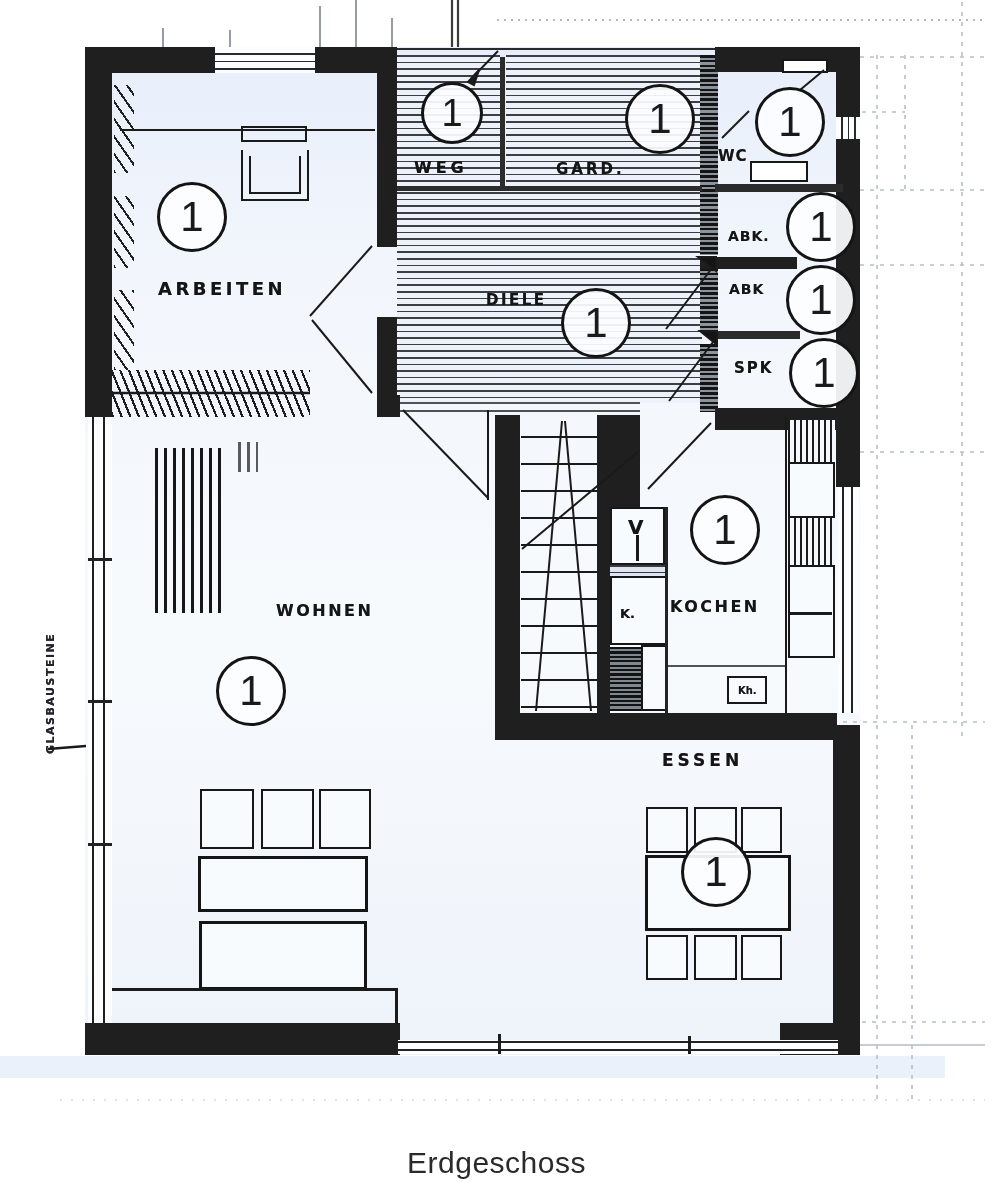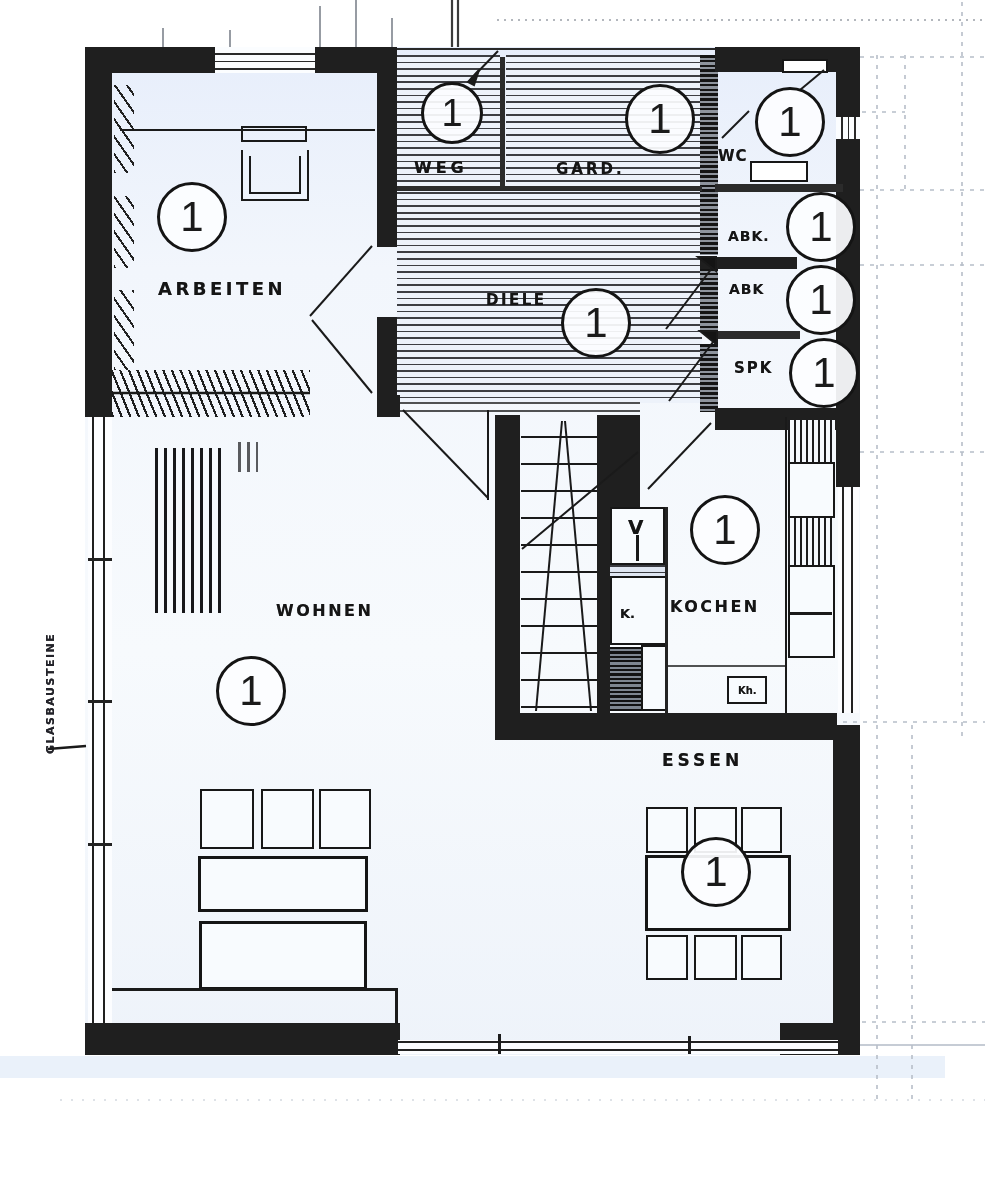--- a/index.html
+++ b/index.html
@@ -275,13 +275,14 @@
   <div class="mark" style="left:625px;top:84px;">1</div>
   <div class="mark" style="left:755px;top:87px;">1</div>
   <div class="mark" style="left:786px;top:192px;">1</div>
   <div class="mark" style="left:786px;top:265px;">1</div>
   <div class="mark" style="left:789px;top:338px;">1</div>
   <div class="mark" style="left:561px;top:288px;">1</div>
   <div class="mark" style="left:216px;top:656px;">1</div>
   <div class="mark" style="left:690px;top:495px;">1</div>
   <div class="mark" style="left:681px;top:837px;">1</div>
 
+  <div class="caption">Erdgeschoss</div>
 </div>
 
 </body></html>

